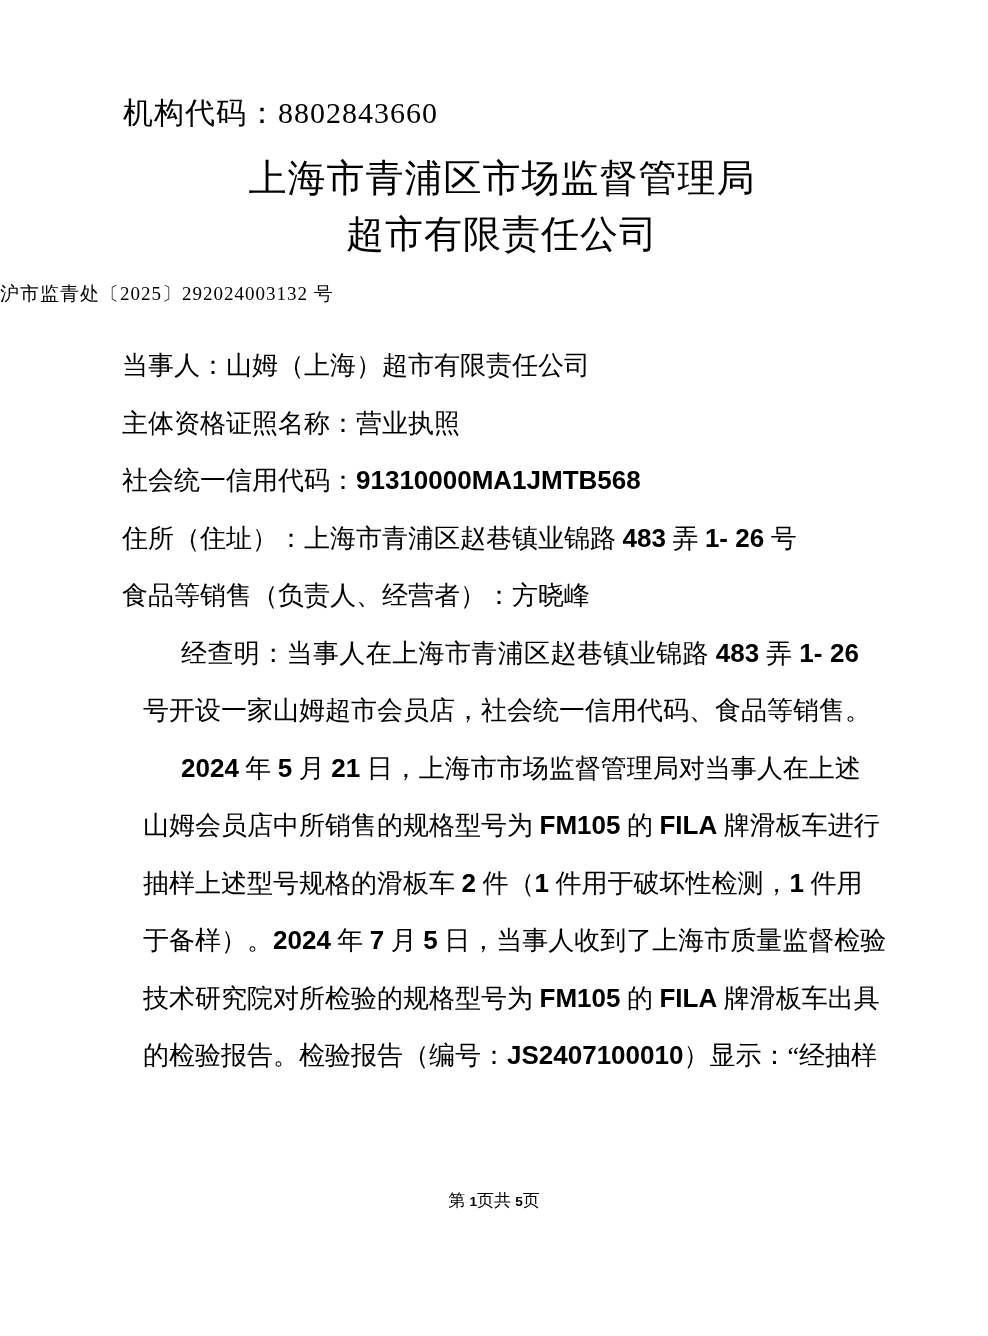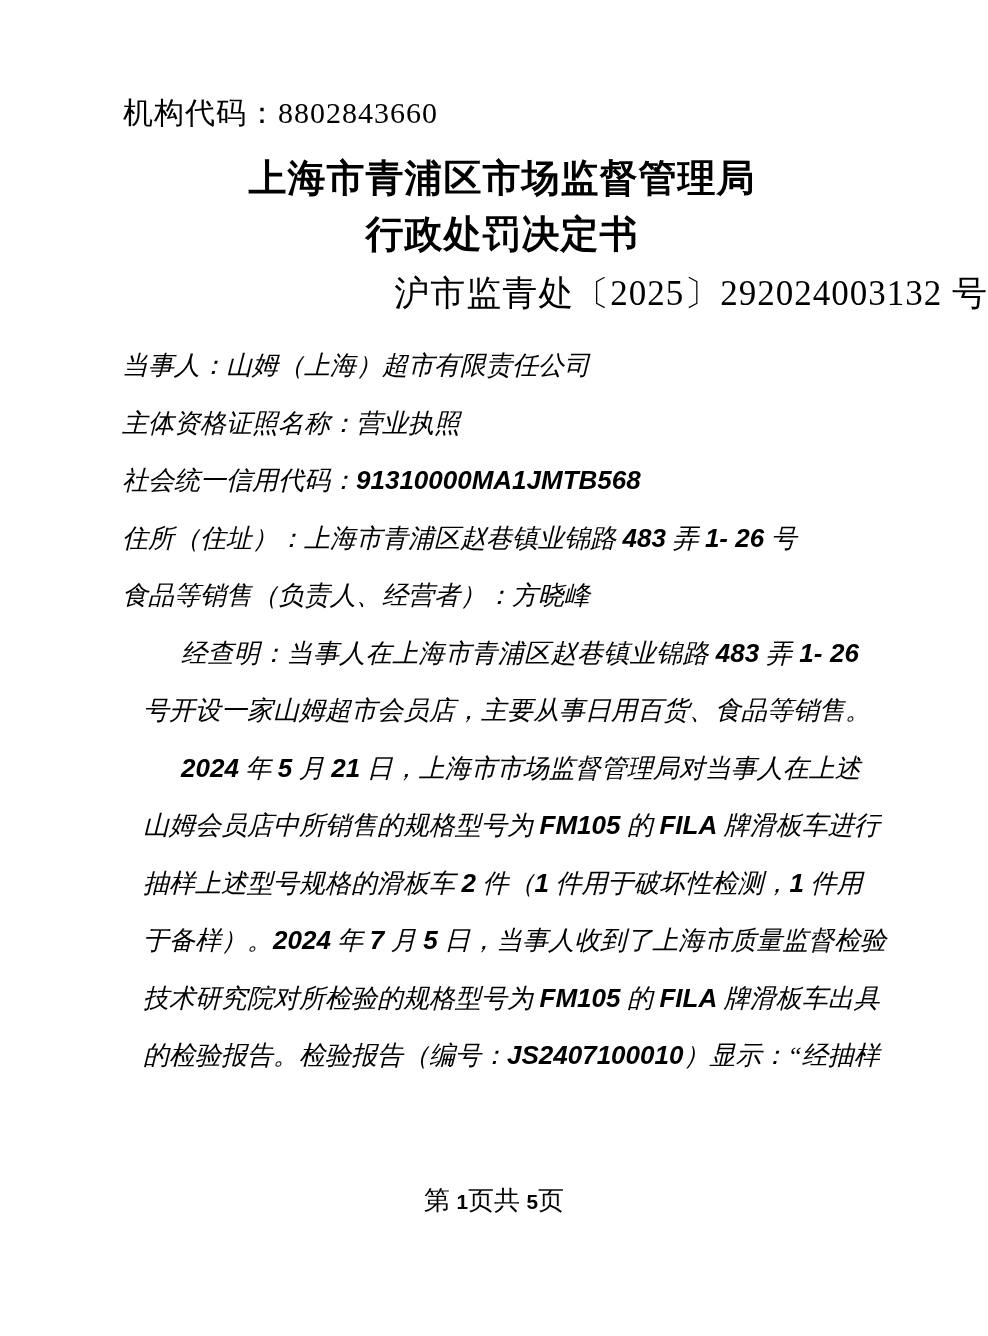--- a/index.html
+++ b/index.html
@@ -21,97 +21,96 @@
     line-height: 36px;
     letter-spacing: 1px;
     white-space: nowrap;
   }
   .title {
     position: absolute;
     left: 16px;
     right: 0;
     top: 150px;
     text-align: center;
-    font-weight: bold;
+    font-weight: normal;
     font-size: 38px;
     line-height: 56px;
     letter-spacing: 1px;
   }
   .doc-number {
     position: absolute;
     left: 0;
     right: 0;
     top: 276px;
-    text-align: right;
-    font-size: 35px;
+    text-align: left;
+    font-size: 19px;
     line-height: 36px;
     letter-spacing: 1px;
     white-space: nowrap;
   }
   .body-text {
     position: absolute;
     left: 122px;
     top: 337px;
     width: 737px;
   }
   .line {
     font-size: 26px;
     line-height: 57.5px;
     height: 57.5px;
     white-space: nowrap;
     overflow: visible;
-    font-style: italic;
   }
   .line.justify {
     text-align: justify;
     text-align-last: justify;
     margin-left: 21px;
   }
   .line.indent {
     padding-left: 38px;
   }
   .latin {
     font-family: "Liberation Sans", "DejaVu Sans", sans-serif;
     font-weight: 600;
   }
   .page-footer {
     position: absolute;
     left: 0;
     right: 0;
     top: 1187px;
     text-align: center;
-    font-size: 26px;
+    font-size: 17px;
     line-height: 28px;
   }
   .page-footer .latin {
     font-size: 0.8em;
   }
 </style>
 </head>
 <body>
 
 <div class="page">
 
   <div class="org-code">机构代码：8802843660</div>
 
   <div class="title">
     <div>上海市青浦区市场监督管理局</div>
-    <div>行政处罚决定书</div>
+    <div>超市有限责任公司</div>
   </div>
 
   <div class="doc-number">沪市监青处〔2025〕292024003132 号</div>
 
   <div class="body-text">
       <div class="line mixed">当事人：山姆（上海）超市有限责任公司</div>
       <div class="line mixed">主体资格证照名称：营业执照</div>
       <div class="line mixed">社会统一信用代码：<span class="latin">91310000MA1JMTB568</span></div>
       <div class="line mixed">住所（住址）：上海市青浦区赵巷镇业锦路 <span class="latin">483</span> 弄 <span class="latin">1- 26</span> 号</div>
       <div class="line mixed">食品等销售（负责人、经营者）：方晓峰</div>
       <div class="line mixed indent justify">经查明：当事人在上海市青浦区赵巷镇业锦路 <span class="latin">483</span> 弄 <span class="latin">1- 26</span></div>
-      <div class="line mixed justify">号开设一家山姆超市会员店，主要从事日用百货、食品等销售。</div>
+      <div class="line mixed justify">号开设一家山姆超市会员店，社会统一信用代码、食品等销售。</div>
       <div class="line mixed indent justify"><span class="latin">2024</span> 年 <span class="latin">5</span> 月 <span class="latin">21</span> 日，上海市市场监督管理局对当事人在上述</div>
       <div class="line mixed justify">山姆会员店中所销售的规格型号为 <span class="latin">FM105</span> 的 <span class="latin">FILA</span> 牌滑板车进行</div>
       <div class="line mixed justify">抽样上述型号规格的滑板车 <span class="latin">2</span> 件（<span class="latin">1</span> 件用于破坏性检测，<span class="latin">1</span> 件用</div>
       <div class="line mixed justify">于备样）。<span class="latin">2024</span> 年 <span class="latin">7</span> 月 <span class="latin">5</span> 日，当事人收到了上海市质量监督检验</div>
       <div class="line mixed justify">技术研究院对所检验的规格型号为 <span class="latin">FM105</span> 的 <span class="latin">FILA</span> 牌滑板车出具</div>
       <div class="line mixed justify">的检验报告。检验报告（编号：<span class="latin">JS2407100010</span>）显示：“经抽样</div>
     </div>
 
   <div class="page-footer mixed">第 <span class="latin">1</span>页共 <span class="latin">5</span>页</div>
 

